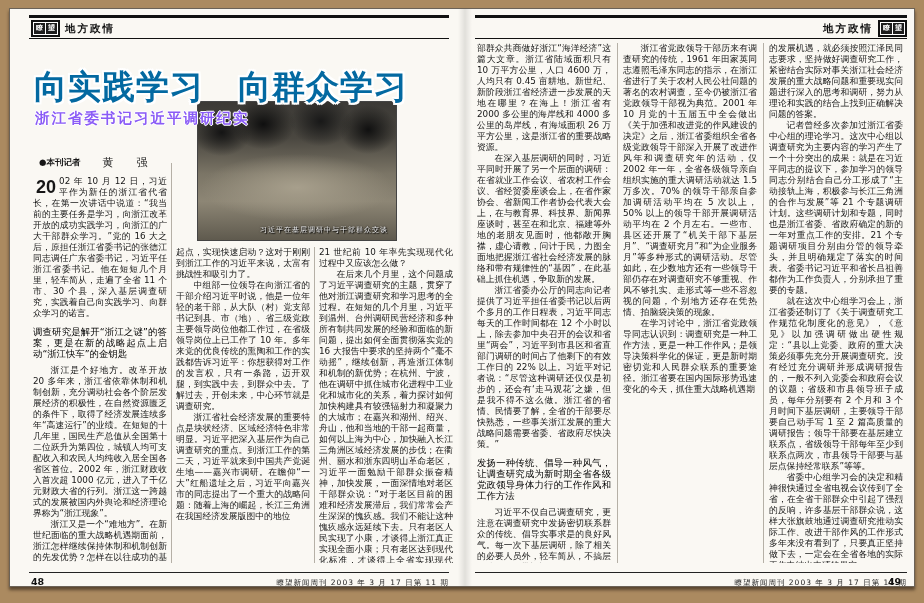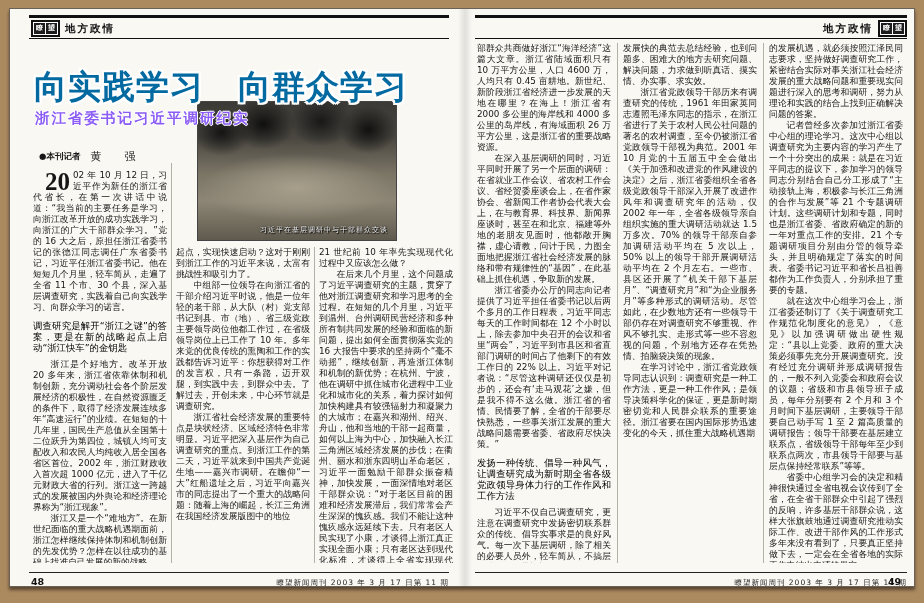--- a/index.html
+++ b/index.html
@@ -30,31 +30,31 @@
          background:
            radial-gradient(ellipse 42px 34px at 12% 22%,#141414 0%,rgba(20,20,20,0) 70%),
            radial-gradient(ellipse 46px 36px at 33% 16%,#0f0f0f 0%,rgba(15,15,15,0) 70%),
            radial-gradient(ellipse 44px 36px at 62% 14%,#181818 0%,rgba(24,24,24,0) 70%),
            radial-gradient(ellipse 40px 34px at 86% 20%,#101010 0%,rgba(16,16,16,0) 72%),
            radial-gradient(ellipse 120px 42px at 50% 62%,#a79f8c 0%,rgba(167,159,140,0) 80%),
            linear-gradient(180deg,#3c3a36 0%,#4a4740 26%,#7b7566 52%,#8d8675 72%,#5f5a4e 100%);
          border:1px solid #444}
   .photo-caption{position:absolute;right:8px;bottom:5px;font-size:7px;color:#f2f2f2;
                  letter-spacing:1px;text-shadow:0 0 2px #000,1px 1px 1px #000}
-  .byline{display:flex;align-items:flex-end;gap:10px;margin:10px 0 8px 6px;white-space:nowrap}
+  .byline{display:flex;align-items:flex-end;gap:22px;margin:16px 0 8px 6px;white-space:nowrap}
   .byline-prefix{font-size:8.5px;font-weight:bold}
   .byline-author{font-size:11px;font-weight:normal;letter-spacing:6px}
   
   .col{position:absolute;font-size:8.8px;line-height:11px;text-align:justify;overflow:hidden;color:#161616}
   .col p{text-indent:2em;margin:0}
   .col p.cont{text-indent:0}
   .subhead{font-weight:normal;font-size:9.4px;line-height:11px;text-indent:0 !important;
            margin:7px 0 6px !important;color:#000}
-  .dropcap{float:left;font-size:25px;line-height:21px;font-weight:bold;margin:1px 3px 0 12px;
-           font-family:Liberation Serif, serif}
+  .dropcap{float:left;font-size:18px;line-height:21px;font-weight:bold;margin:1px 3px 0 3px;
+           font-family:Liberation Sans, sans-serif}
   .col-divider{position:absolute;width:1px;background:#b5b0a6}
   
   .foot-rule{position:absolute;height:1px;background:#222}
   .page-num{position:absolute;font-size:9.5px;font-weight:bold;color:#111}
   .foot-journal{position:absolute;font-size:7.5px;color:#222;letter-spacing:1px;text-align:right}
 </style>
 </head>
 <body>
 
 <div class="canvas">
@@ -123,21 +123,20 @@
 
       <div class="col" style="left:467px;top:34px;width:134px;height:520px">
         <p class="cont">部群众共商做好浙江“海洋经济”这篇大文章。浙江省陆域面积只有 10 万平方公里，人口 4600 万，人均只有 0.45 亩耕地。新世纪、新阶段浙江省经济进一步发展的天地在哪里？在海上！浙江省有 2000 多公里的海岸线和 4000 多公里的岛岸线，有海域面积 26 万平方公里，这是浙江省的重要战略资源。</p>
         <p>在深入基层调研的同时，习近平同时开展了另一个层面的调研：在省就业工作会议、省农村工作会议、省经贸委座谈会上，在省作家协会、省新闻工作者协会代表大会上，在与教育界、科技界、新闻界座谈时，甚至在和北京、福建等外地的老朋友见面时，他都敞开胸襟，虚心请教，问计于民，力图全面地把握浙江省社会经济发展的脉络和带有规律性的“基因”，在此基础上抓住机遇，争取新的发展。</p>
         <p>浙江省委办公厅的同志向记者提供了习近平担任省委书记以后两个多月的工作日程表，习近平同志每天的工作时间都在 12 个小时以上，除去参加中央召开的会议和省里“两会”，习近平到市县区和省直部门调研的时间占了他剩下的有效工作日的 22% 以上。习近平对记者说：“尽管这种调研还仅仅是初步的，还会有‘走马观花’之嫌，但是我不得不这么做。浙江省的省情、民情要了解，全省的干部要尽快熟悉，一些事关浙江发展的重大战略问题需要省委、省政府尽快决策。”</p>
         <p class="subhead">发扬一种传统、倡导一种风气，让调查研究成为新时期全省各级党政领导身体力行的工作作风和工作方法</p>
         <p>习近平不仅自己调查研究，更注意在调查研究中发扬密切联系群众的传统、倡导实事求是的良好风气。每一次下基层调研，除了相关的必要人员外，轻车简从，不搞层层陪同、不带框框，既到条件好、</p>
       </div>
 
       <div class="col" style="left:613px;top:34px;width:134px;height:520px">
-        <p class="cont">发展快的典范去总结经验，也到问题多、困难大的地方去研究问题、解决问题，力求做到听真话、摸实情、办实事、求实效。</p>
         <p>浙江省党政领导干部历来有调查研究的传统，1961 年田家英同志遵照毛泽东同志的指示，在浙江省进行了关于农村人民公社问题的著名的农村调查，至今仍被浙江省党政领导干部视为典范。2001 年 10 月党的十五届五中全会做出《关于加强和改进党的作风建设的决定》之后，浙江省委组织全省各级党政领导干部深入开展了改进作风年和调查研究年的活动，仅 2002 年一年，全省各级领导亲自组织实施的重大调研活动就达 1.5 万多次。70% 的领导干部亲自参加调研活动平均在 5 次以上，50% 以上的领导干部开展调研活动平均在 2 个月左右。一些市、县区还开展了“机关干部下基层月”、“调查研究月”和“为企业服务月”等多种形式的调研活动。尽管如此，在少数地方还有一些领导干部仍存在对调查研究不够重视、作风不够扎实、走形式等一些不容忽视的问题，个别地方还存在凭热情、拍脑袋决策的现象。</p>
         <p>在学习讨论中，浙江省党政领导同志认识到：调查研究是一种工作方法，更是一种工作作风；是领导决策科学化的保证，更是新时期密切党和人民群众联系的重要途径。浙江省要在国内国际形势迅速变化的今天，抓住重大战略机遇期</p>
       </div>
 
       <div class="col" style="left:759px;top:34px;width:134px;height:520px">
         <p class="cont">的发展机遇，就必须按照江泽民同志要求，坚持做好调查研究工作，紧密结合实际对事关浙江社会经济发展的重大战略问题和重要现实问题进行深入的思考和调研，努力从理论和实践的结合上找到正确解决问题的答案。</p>
         <p>记者曾经多次参加过浙江省委中心组的理论学习。这次中心组以调查研究为主要内容的学习产生了一个十分突出的成果：就是在习近平同志的提议下，参加学习的领导同志分别结合自己分工形成了“主动接轨上海，积极参与长江三角洲的合作与发展”等 21 个专题调研计划。这些调研计划和专题，同时也是浙江省委、省政府确定的新的一年对重点工作的安排。21 个专题调研项目分别由分管的领导牵头，并且明确规定了落实的时间表。省委书记习近平和省长吕祖善都作为工作负责人，分别承担了重要的专题。</p>
         <p>就在这次中心组学习会上，浙江省委还制订了《关于调查研究工作规范化制度化的意见》，《意见》以加强调研做出硬性规定：“县以上党委、政府的重大决策必须事先充分开展调查研究。没有经过充分调研并形成调研报告的，一般不列入党委会和政府会议的议题；省级和市县领导班子成员，每年分别要有 2 个月和 3 个月时间下基层调研，主要领导干部要自己动手写 1 至 2 篇高质量的调研报告；领导干部要在基层建立联系点，省级领导干部每年至少到联系点两次，市县领导干部要与基层点保持经常联系”等等。</p>
         <p>省委中心组学习会的决定和精神很快通过全省电视会议传到了全省，在全省干部群众中引起了强烈的反响，许多基层干部群众说，这样大张旗鼓地通过调查研究推动实际工作、改进干部作风的工作形式多年来没有看到了，只要真正坚持做下去，一定会在全省各地的实际工作中结出丰硕的果实。</p>
       </div>

